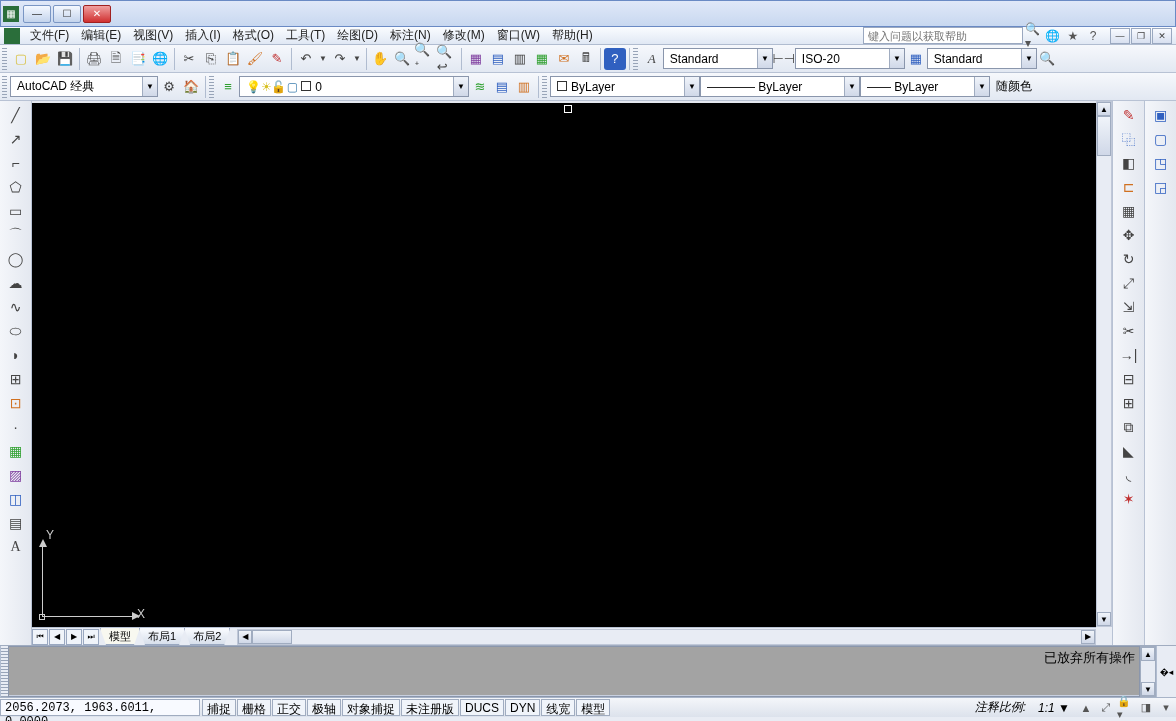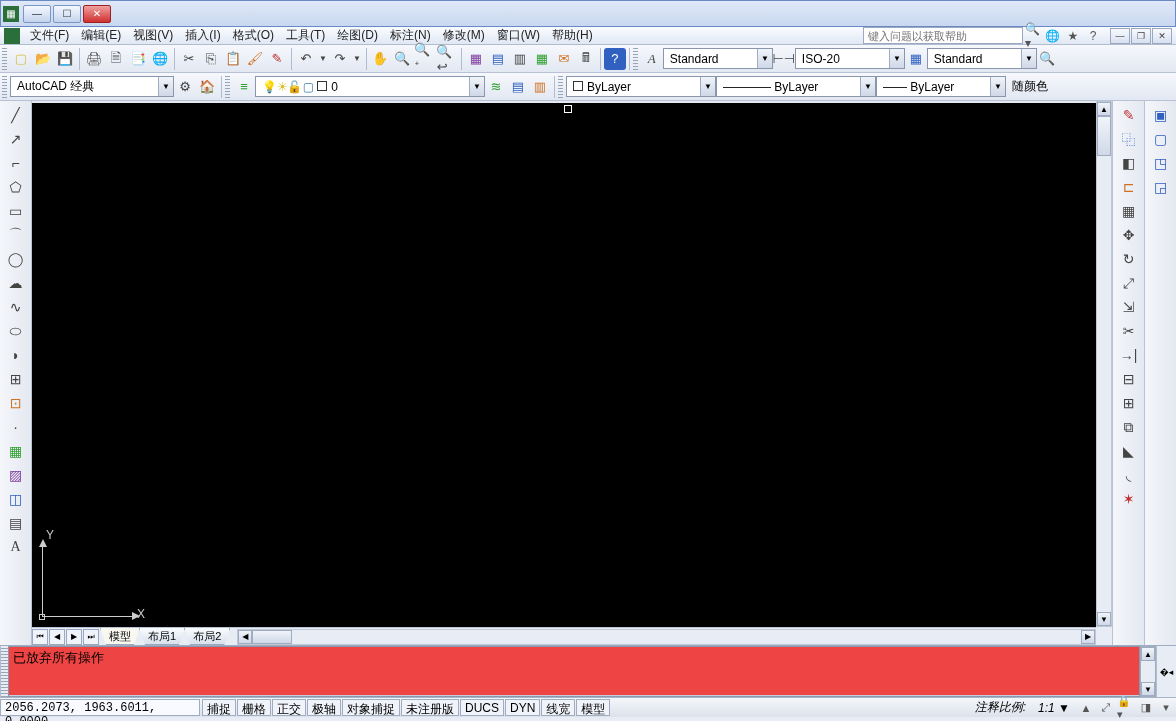--- a/index.html
+++ b/index.html
@@ -69,21 +69,21 @@
 .right-extra{ width:32px; background:linear-gradient(90deg,#f4f6fa,#e4e8f0);border-left:1px solid #b8c2d4; display:flex;flex-direction:column;align-items:center;padding-top:2px;}
 
 .vscroll-col{width:16px;background:#e8ecf4;display:flex;flex-direction:column;}
 .vscroll{flex:1;border:1px solid #c0c8d8;position:relative;}
 .vscroll .ab{height:14px;position:absolute;left:0;right:0;background:linear-gradient(#f0f4fa,#d0d8e8);border:1px solid #a0acc0;display:flex;align-items:center;justify-content:center;font-size:8px;}
 .vscroll .ab.t{top:0;} .vscroll .ab.b{bottom:0;}
 .vscroll .thumb{position:absolute;top:14px;left:0;right:0;height:40px;background:linear-gradient(#f0f4fa,#d0d8e8);border:1px solid #a0acc0;}
 
 
 .cmdarea { height:52px; display:flex; border-top:1px solid #a0acc0;}
-.cmdtext { flex:1; background:#ef4444; border:1px solid #8a96ac; display:flex;flex-direction:column;font-family:"SimSun",monospace;font-size:13px;}
+.cmdtext { flex:1; background:#a3a3a3; border:1px solid #8a96ac; display:flex;flex-direction:column;font-family:"SimSun",monospace;font-size:13px;text-align:right;}
 .cmdtext .history{flex:1;padding:2px 4px;border-bottom:1px solid #c8d0e0;}
 .cmdtext .prompt{padding:2px 4px;display:flex;}
 .cmd-scroll{width:16px;border:1px solid #a0acc0;background:#e8ecf4;display:flex;flex-direction:column;}
 .cmd-scroll .ab{height:14px;background:linear-gradient(#f0f4fa,#d0d8e8);border:1px solid #a0acc0;display:flex;align-items:center;justify-content:center;font-size:8px;}
 .cmd-grip{width:8px;background:repeating-linear-gradient(0deg,#98a4b8,#98a4b8 1px,transparent 1px,transparent 3px);border-left:1px solid #b0bcd0;}
 .cmd-icon{width:20px;display:flex;align-items:center;justify-content:center;background:#e8ecf4;border-left:1px solid #b0bcd0;font-size:9px;}
 
 
 .statusbar { height:20px; background:linear-gradient(#f4f6fa,#dce2ec); border-top:1px solid #a8b4c8; display:flex;align-items:center;font-size:11px;}
 .statusbar .coords{width:200px;border:1px solid #a0acc0;height:17px;padding:1px 4px;font-family:"Courier New",monospace;font-size:12px;background:#f8faff;margin-right:2px;}
@@ -191,21 +191,21 @@
   <span class="tb-btn c-blue">▦</span>
   <div class="combo" style="width:110px;">
       <span class="txt">Standard</span>
       <span class="dda">▼</span>
     </div>
   <span class="tb-btn">🔍</span>
 </div>
 
 <div class="toolbar2">
   <span class="tb-grip"></span>
-  <div class="combo" style="width:164px;">
+  <div class="combo" style="width:148px;">
       <span class="txt">AutoCAD 经典</span>
       <span class="dda">▼</span>
     </div>
   <span class="tb-btn">⚙</span>
   <span class="tb-btn">🏠</span>
   <span class="tb-sep"></span>
   <span class="tb-grip"></span>
   <span class="tb-btn c-green">≡</span>
   <div class="combo" style="width:230px;">
     <span class="txt"><span style="color:#c8b020;">💡</span><span style="color:#d8c020;">☀</span><span style="color:#3060b0;">🔓</span><span style="color:#4080b0;">▢</span> <span class="swatch white"></span><span>0</span></span>

